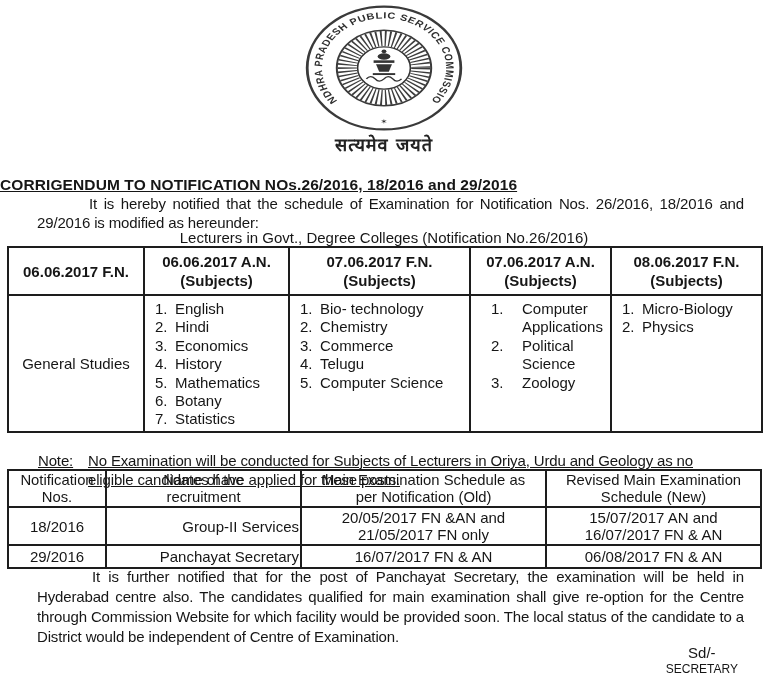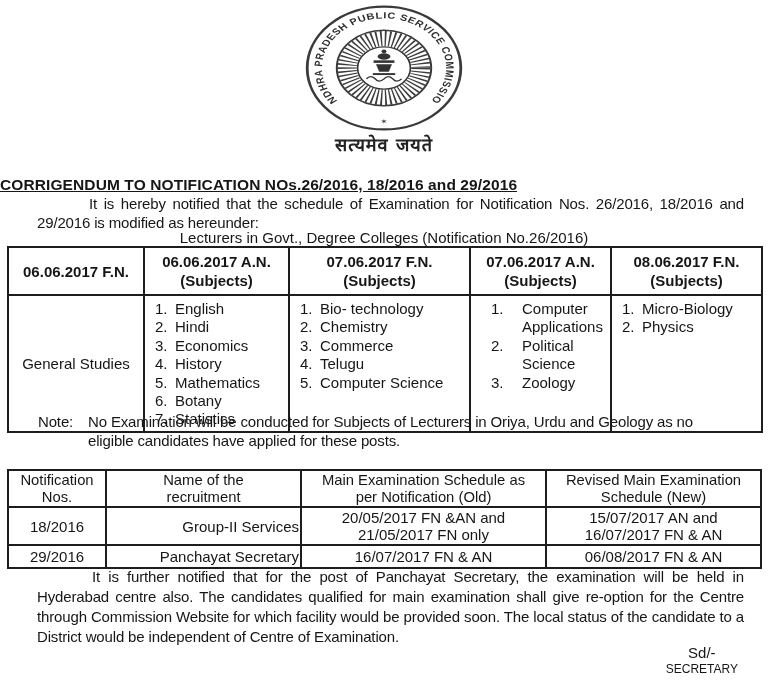--- a/index.html
+++ b/index.html
@@ -35,21 +35,21 @@
   .li .txt { flex:1; }
   .t2 { position:absolute; top:469px; left:7px; width:753px; font-size:15px; }
   .t2 th, .t2 td { border:2px solid #1d1d1d; }
   .t2 th { font-weight:normal; text-align:center; vertical-align:middle; height:30px; line-height:16.5px; font-size:14.8px; }
   .t2 td { text-align:center; vertical-align:middle; line-height:17px;border-radius:16px; }
   .t2 tr.r1 td { height:33px; }
   .t2 tr.r2 td { height:19px; }
   .t2 td.l { text-align:right; padding-left:10px; }
   .pre { white-space:pre-line; }
   
-  .note { position:absolute; top:412px; left:38px; width:700px; display:flex; font-size:15px; line-height:19px; letter-spacing:-0.15px; }
+  .note { position:absolute; top:451px; left:38px; width:700px; display:flex; font-size:15px; line-height:19px; letter-spacing:-0.15px;text-decoration:underline; }
   .note-label { flex:0 0 50px; }
   .note-text { width:650px; }
   
   .sign { position:absolute; top:644px; right:30px; text-align:center; }
   .sign .sd { font-size:15px; line-height:17px; }
   .sign .sec { font-size:12px; line-height:17px; }
 </style>
 </head>
 <body>
 

